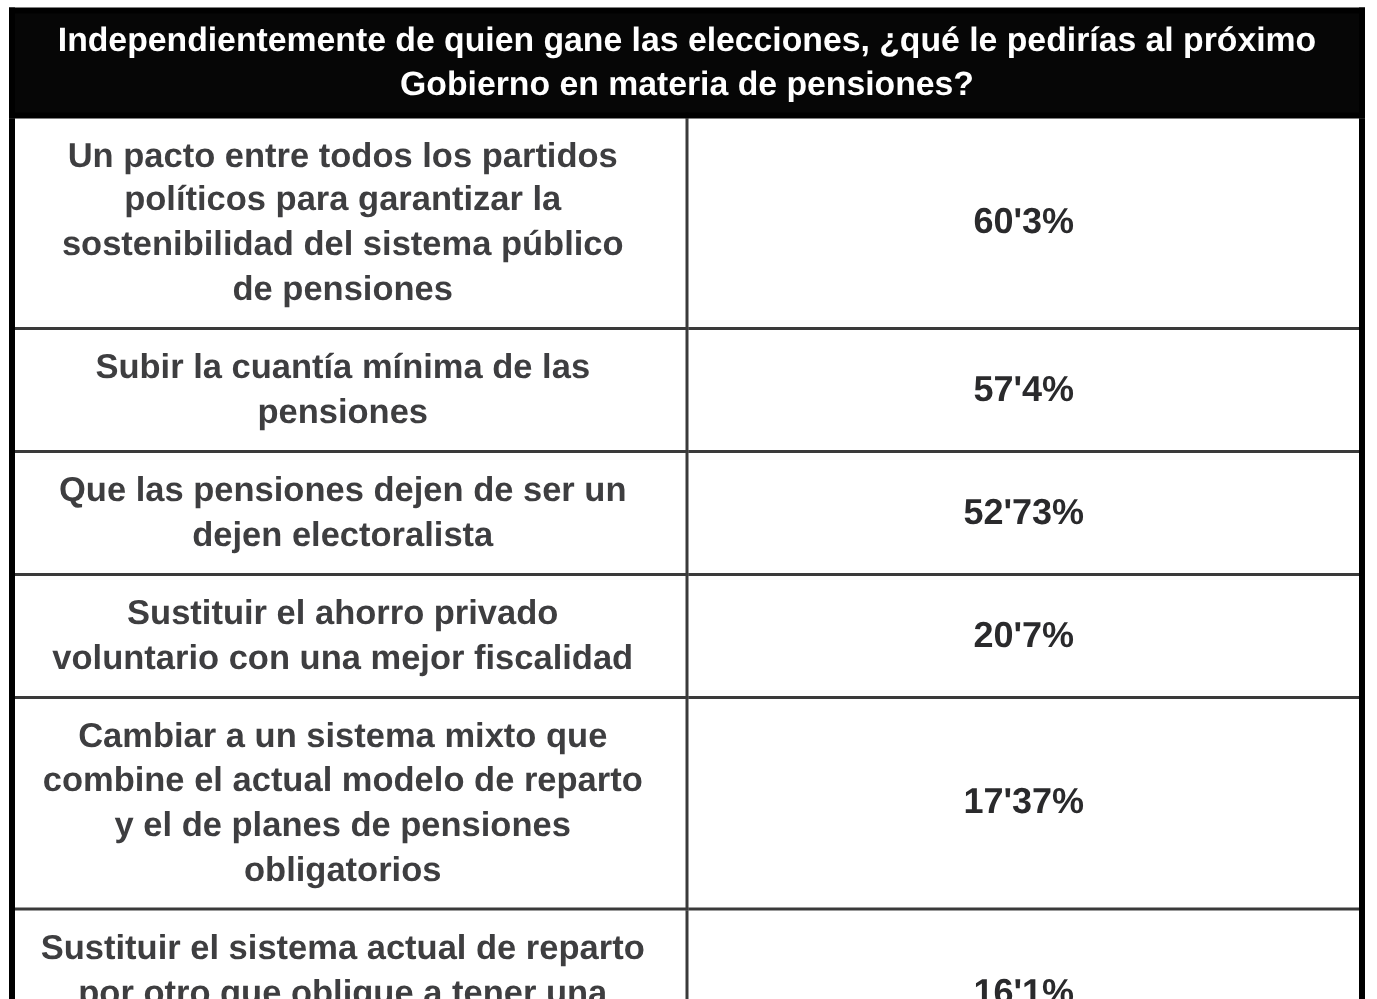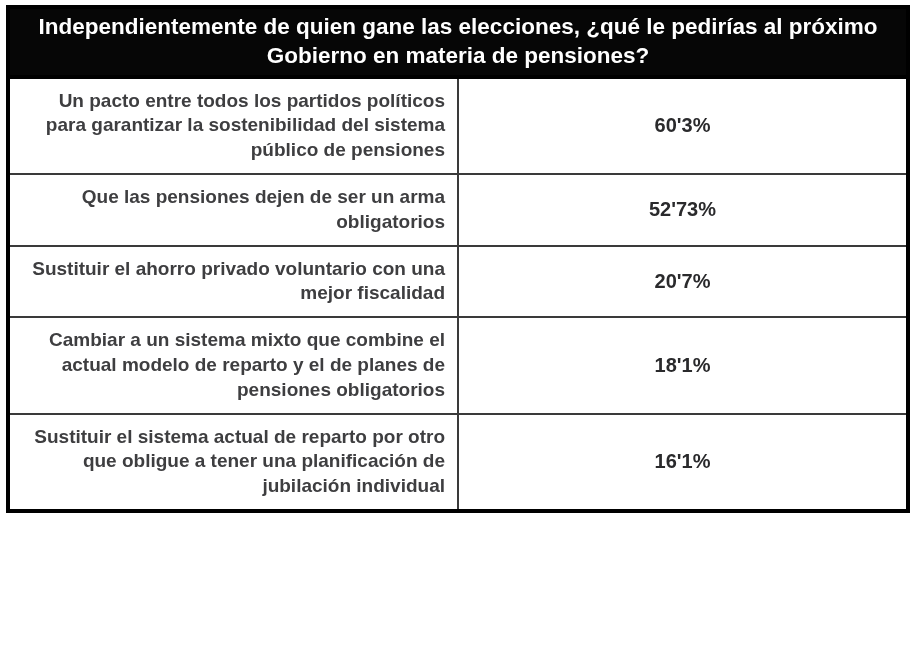--- a/index.html
+++ b/index.html
@@ -39,31 +39,31 @@
     font-weight:bold;
     text-align:center;
     vertical-align:middle;
     line-height:1.28;
     padding:4px 14px;
     height:62px;
     border:4px solid var(--outer-border);
   }
   td.label-cell{
     color:var(--body-text);
-    font-size:19px;
+    font-size:23px;
     font-weight:bold;
     line-height:1.3;
-    text-align:right;
+    text-align:center;
     vertical-align:middle;
-    padding:10px 12px 10px 16px;
+    padding:10px 26px 10px 16px;
   }
   td.value-cell{
     width:124px;
     color:var(--value-text);
-    font-size:20px;
+    font-size:24px;
     font-weight:bold;
     text-align:center;
     vertical-align:middle;
     padding:10px 4px;
   }
   tr.h1{ height:52px; }
   tr.h2{ height:78px; }
 </style>
 </head>
 <body>
@@ -74,30 +74,34 @@
       <tr>
         <th class="title-cell" colspan="2">Independientemente de quien gane las elecciones, ¿qué le pedirías al próximo Gobierno en materia de pensiones?</th>
       </tr>
     </thead>
     <tbody>
       <tr class="h2">
         <td class="label-cell">Un pacto entre todos los partidos políticos para garantizar la sostenibilidad del sistema público de pensiones</td>
         <td class="value-cell">60'3%</td>
       </tr>
       <tr class="h1">
-        <td class="label-cell">Que las pensiones dejen de ser un arma obligatorios</td>
+        <td class="label-cell">Subir la cuantía mínima de las pensiones</td>
+        <td class="value-cell">57'4%</td>
+      </tr>
+      <tr class="h1">
+        <td class="label-cell">Que las pensiones dejen de ser un dejen electoralista</td>
         <td class="value-cell">52'73%</td>
       </tr>
       <tr class="h1">
         <td class="label-cell">Sustituir el ahorro privado voluntario con una mejor fiscalidad</td>
         <td class="value-cell">20'7%</td>
       </tr>
       <tr class="h2">
         <td class="label-cell">Cambiar a un sistema mixto que combine el actual modelo de reparto y el de planes de pensiones obligatorios</td>
-        <td class="value-cell">18'1%</td>
+        <td class="value-cell">17'37%</td>
       </tr>
       <tr class="h2">
         <td class="label-cell">Sustituir el sistema actual de reparto por otro que obligue a tener una planificación de jubilación individual</td>
         <td class="value-cell">16'1%</td>
       </tr>
 
     </tbody>
   </table>
 </div>
 

